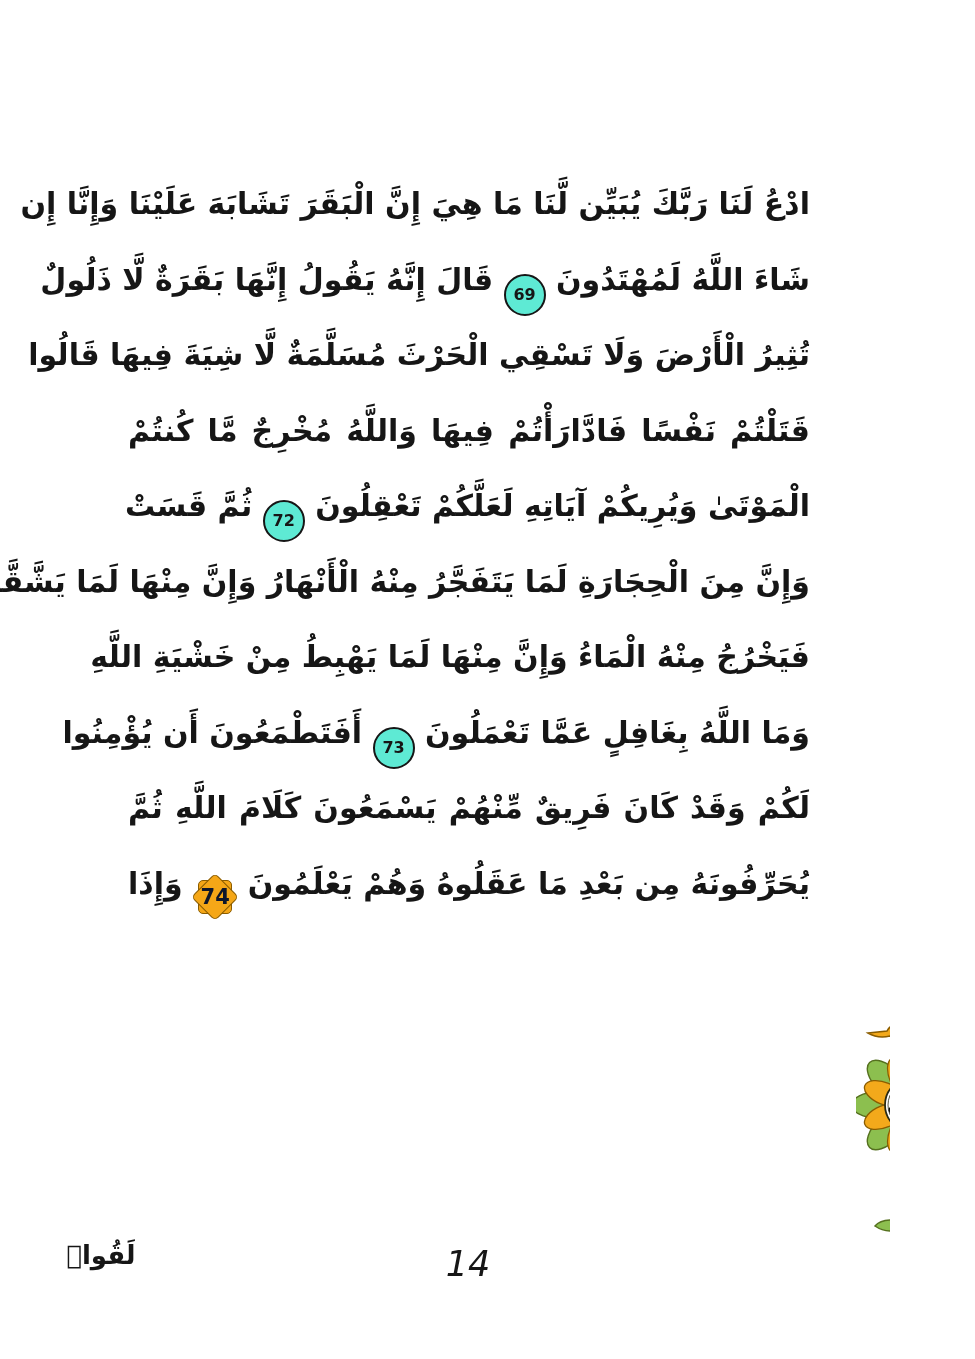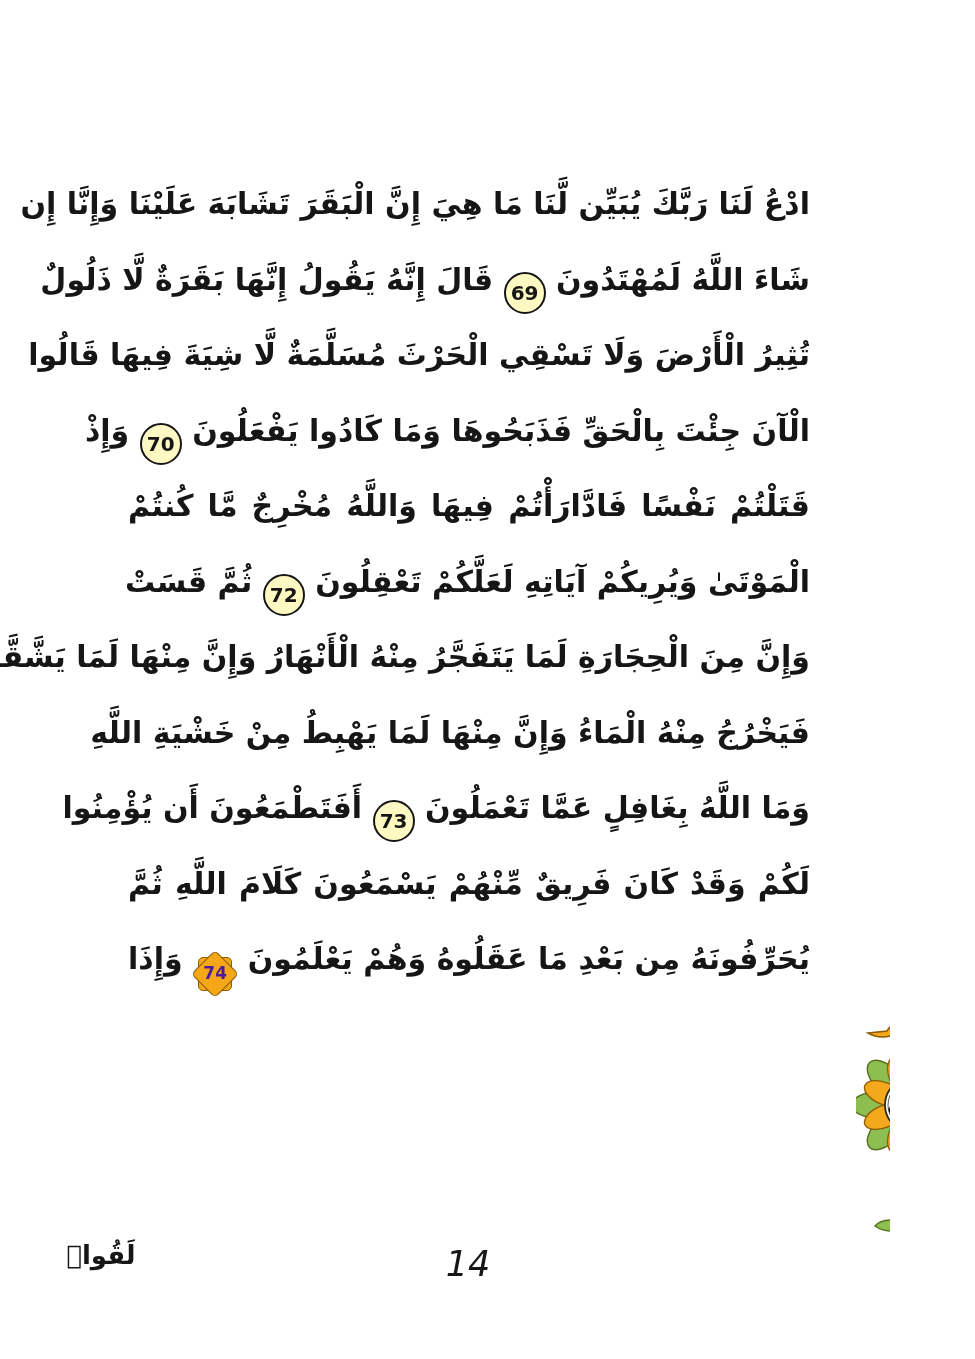--- a/index.html
+++ b/index.html
@@ -5,45 +5,44 @@
   html,body{margin:0;padding:0;background:#ffffff;}
   .page{position:relative;width:890px;height:1359px;background:#ffffff;overflow:hidden;
         font-family:"DejaVu Sans",sans-serif;color:#161616;}
   .text-block{position:absolute;top:166px;left:128px;width:682px;}
   .line{direction:rtl;unicode-bidi:embed;height:75.5px;line-height:75.5px;
         text-align:justify;text-align-last:justify;white-space:nowrap;
         font-size:30px;font-weight:bold;color:#161616;}
   .t{letter-spacing:0.5px;}
   .marker{display:inline-flex;align-items:center;justify-content:center;
         width:38px;height:38px;border:2.5px solid #161616;border-radius:50%;
-        font-size:20px;font-weight:bold;line-height:1;vertical-align:-10px;
-        font-style:normal;direction:ltr;background:#fef9c3;}
+        font-size:16px;font-weight:bold;line-height:1;vertical-align:-10px;
+        font-style:normal;direction:ltr;background:#5eead4;}
   .marker:empty{display:none;}
   .marker.rosette{position:relative;border:none;background:transparent;width:44px;height:44px;
-        color:#4c1d95;font-size:17px;z-index:1;}
+        color:#0f172a;font-size:21px;z-index:1;}
   .marker.rosette::before,.marker.rosette::after{content:"";position:absolute;inset:5px;
         background:#F5A717;border:1.6px solid #8a5c00;border-radius:5px;z-index:-1;}
   .marker.rosette::after{transform:rotate(45deg);}
   .ornament{position:absolute;left:856px;top:933px;}
   .catchword{position:absolute;left:66px;top:1240px;width:70px;direction:rtl;
         font-size:26px;font-weight:bold;text-align:center;}
   .page-number{position:absolute;left:438px;top:1244px;width:60px;text-align:center;
         font-size:35px;font-weight:normal;font-style:italic;
         font-family:"DejaVu Sans",sans-serif;}
 </style>
 </head>
 <body>
 
 <div class="page">
 
   <main class="text-block">
     <div class="line"><span class="t">ادْعُ لَنَا رَبَّكَ يُبَيِّن لَّنَا مَا هِيَ إِنَّ الْبَقَرَ تَشَابَهَ عَلَيْنَا وَإِنَّا إِن</span></div>
     <div class="line"><span class="t">شَاءَ اللَّهُ لَمُهْتَدُونَ</span> <span class="marker">69</span> <span class="t">قَالَ إِنَّهُ يَقُولُ إِنَّهَا بَقَرَةٌ لَّا ذَلُولٌ</span></div>
     <div class="line"><span class="t">تُثِيرُ الْأَرْضَ وَلَا تَسْقِي الْحَرْثَ مُسَلَّمَةٌ لَّا شِيَةَ فِيهَا قَالُوا</span></div>
-    <div class="line"><span class="t">الْآنَ جِئْتَ بِالْحَقِّ فَذَبَحُوهَا وَمَا كَادُوا يَفْعَلُونَ</span> <span class="marker">70</span> <span class="t">وَإِذْ</span></div>
     <div class="line"><span class="t">قَتَلْتُمْ نَفْسًا فَادَّارَأْتُمْ فِيهَا وَاللَّهُ مُخْرِجٌ مَّا كُنتُمْ</span></div>
     <div class="line"><span class="t">الْمَوْتَىٰ وَيُرِيكُمْ آيَاتِهِ لَعَلَّكُمْ تَعْقِلُونَ</span> <span class="marker">72</span> <span class="t">ثُمَّ قَسَتْ</span></div>
     <div class="line"><span class="t">وَإِنَّ مِنَ الْحِجَارَةِ لَمَا يَتَفَجَّرُ مِنْهُ الْأَنْهَارُ وَإِنَّ مِنْهَا لَمَا يَشَّقَّقُ</span></div>
     <div class="line"><span class="t">فَيَخْرُجُ مِنْهُ الْمَاءُ وَإِنَّ مِنْهَا لَمَا يَهْبِطُ مِنْ خَشْيَةِ اللَّهِ</span></div>
     <div class="line"><span class="t">وَمَا اللَّهُ بِغَافِلٍ عَمَّا تَعْمَلُونَ</span> <span class="marker">73</span> <span class="t">أَفَتَطْمَعُونَ أَن يُؤْمِنُوا</span></div>
     <div class="line"><span class="t">لَكُمْ وَقَدْ كَانَ فَرِيقٌ مِّنْهُمْ يَسْمَعُونَ كَلَامَ اللَّهِ ثُمَّ</span></div>
     <div class="line"><span class="t">يُحَرِّفُونَهُ مِن بَعْدِ مَا عَقَلُوهُ وَهُمْ يَعْلَمُونَ</span> <span class="marker rosette">74</span> <span class="t">وَإِذَا</span></div>
   </main>
 
   <svg class="ornament" width="112" height="350" viewBox="0 0 112 350">

